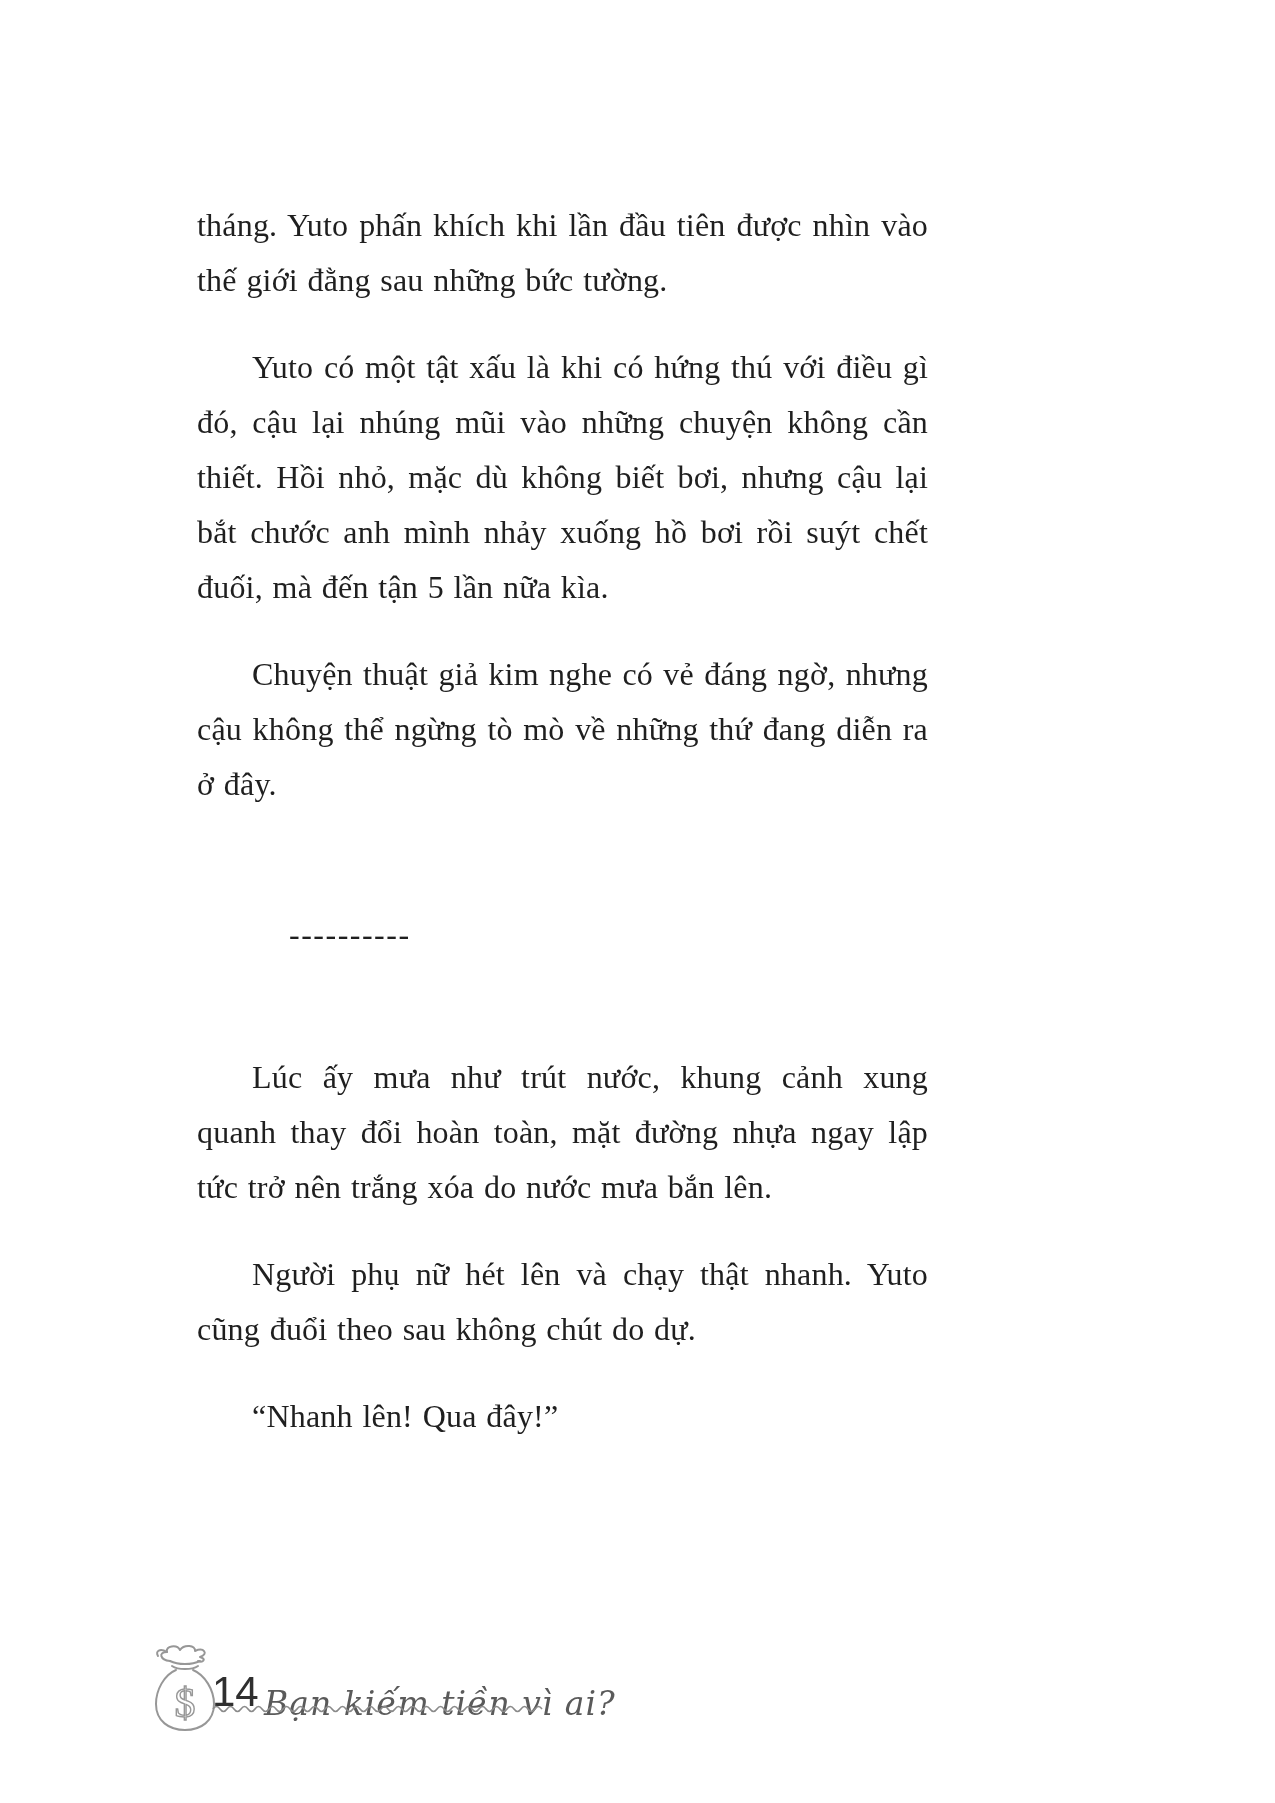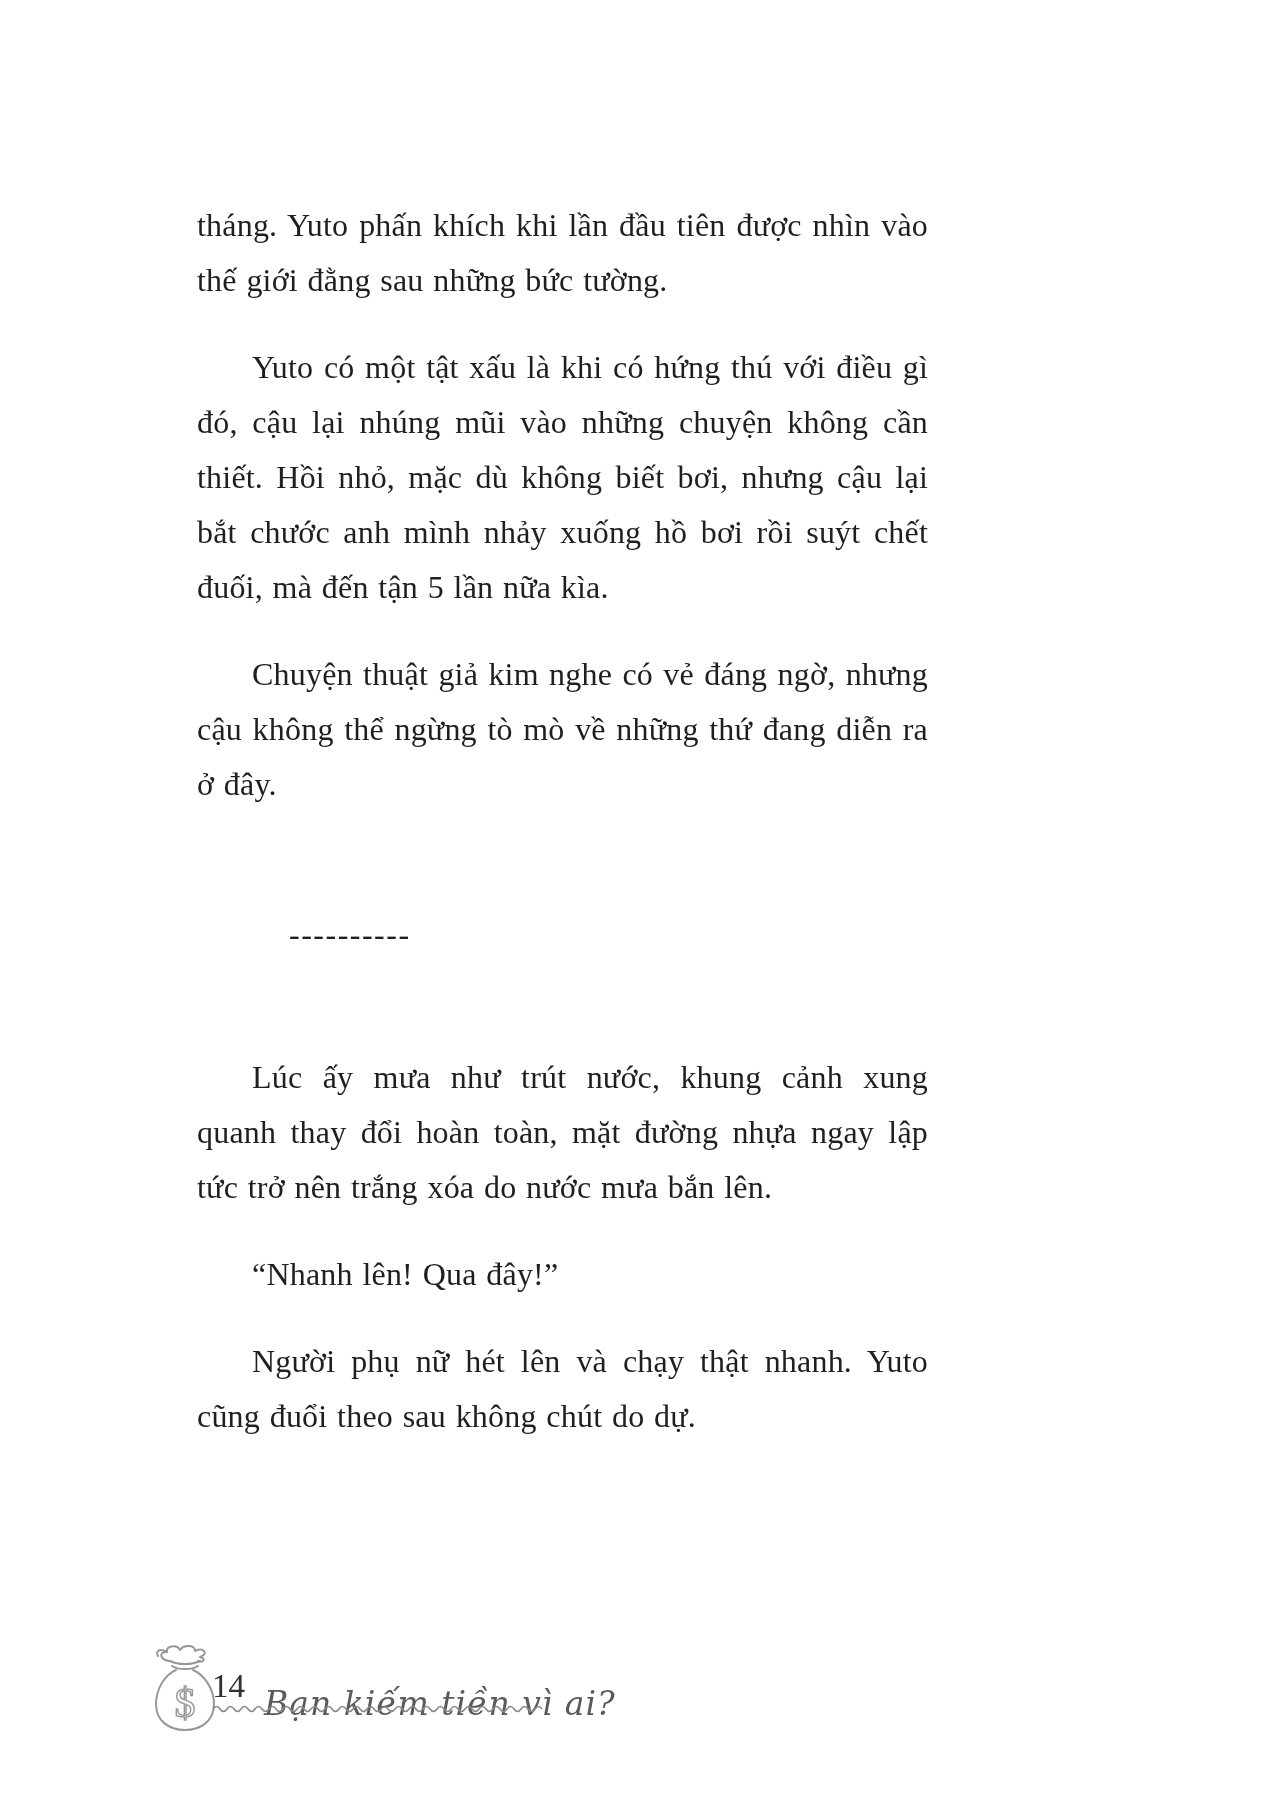--- a/index.html
+++ b/index.html
@@ -47,22 +47,22 @@
   }
   .money-bag {
     position: absolute;
     left: 146px;
     top: 2px;
   }
   .page-num {
     position: absolute;
     left: 212px;
     top: 26px;
-    font-family: Liberation Serif, serif;
-    font-size: 33px;
+    font-family: Liberation Sans, sans-serif;
+    font-size: 42px;
     color: #2f2f2f;
   }
   .book-title {
     position: absolute;
     left: 264px;
     top: 14px;
     font-family: "DejaVu Serif", serif;
     font-style: italic;
     font-size: 33px;
     color: #5a5a5a;
@@ -78,22 +78,22 @@
 </style>
 </head>
 <body>
 
 <div class="text-column">
   <p class="para">tháng. Yuto phấn khích khi lần đầu tiên được nhìn vào thế giới đằng sau những bức tường.</p>
   <p class="para indent">Yuto có một tật xấu là khi có hứng thú với điều gì đó, cậu lại nhúng mũi vào những chuyện không cần thiết. Hồi nhỏ, mặc dù không biết bơi, nhưng cậu lại bắt chước anh mình nhảy xuống hồ bơi rồi suýt chết đuối, mà đến tận 5 lần nữa kìa.</p>
   <p class="para indent">Chuyện thuật giả kim nghe có vẻ đáng ngờ, nhưng cậu không thể ngừng tò mò về những thứ đang diễn ra ở đây.</p>
   <p class="para separator">----------</p>
   <p class="para indent">Lúc ấy mưa như trút nước, khung cảnh xung quanh thay đổi hoàn toàn, mặt đường nhựa ngay lập tức trở nên trắng xóa do nước mưa bắn lên.</p>
+  <p class="para indent">Người phụ nữ hét lên và chạy thật nhanh. Yuto cũng đuổi theo sau không chút do dự.</p>
   <p class="para indent">“Nhanh lên! Qua đây!”</p>
-  <p class="para indent">Người phụ nữ hét lên và chạy thật nhanh. Yuto cũng đuổi theo sau không chút do dự.</p>
 </div>
 
 <div class="footer">
   <svg class="money-bag" width="78" height="92" viewBox="0 0 78 92">
     <g fill="none" stroke="#979797" stroke-width="2" stroke-linecap="round" stroke-linejoin="round">
       <path d="M30 26 C18 31 10 46 10 60 C10 77 23 86 39 86 C55 86 68 77 68 60 C68 46 59 31 47 26"></path>
       <path d="M26 22 C32 26 46 26 52 22"></path>
       <path d="M24 17 C32 21 46 21 54 17"></path>
       <path d="M24 17 C14 16 12 8 21 8 C19 2 31 0 34 6 C38 0 50 1 49 7 C58 3 63 10 54 13 C61 15 57 19 52 17"></path>
       <path d="M21 8 C14 4 9 7 12 12"></path>

